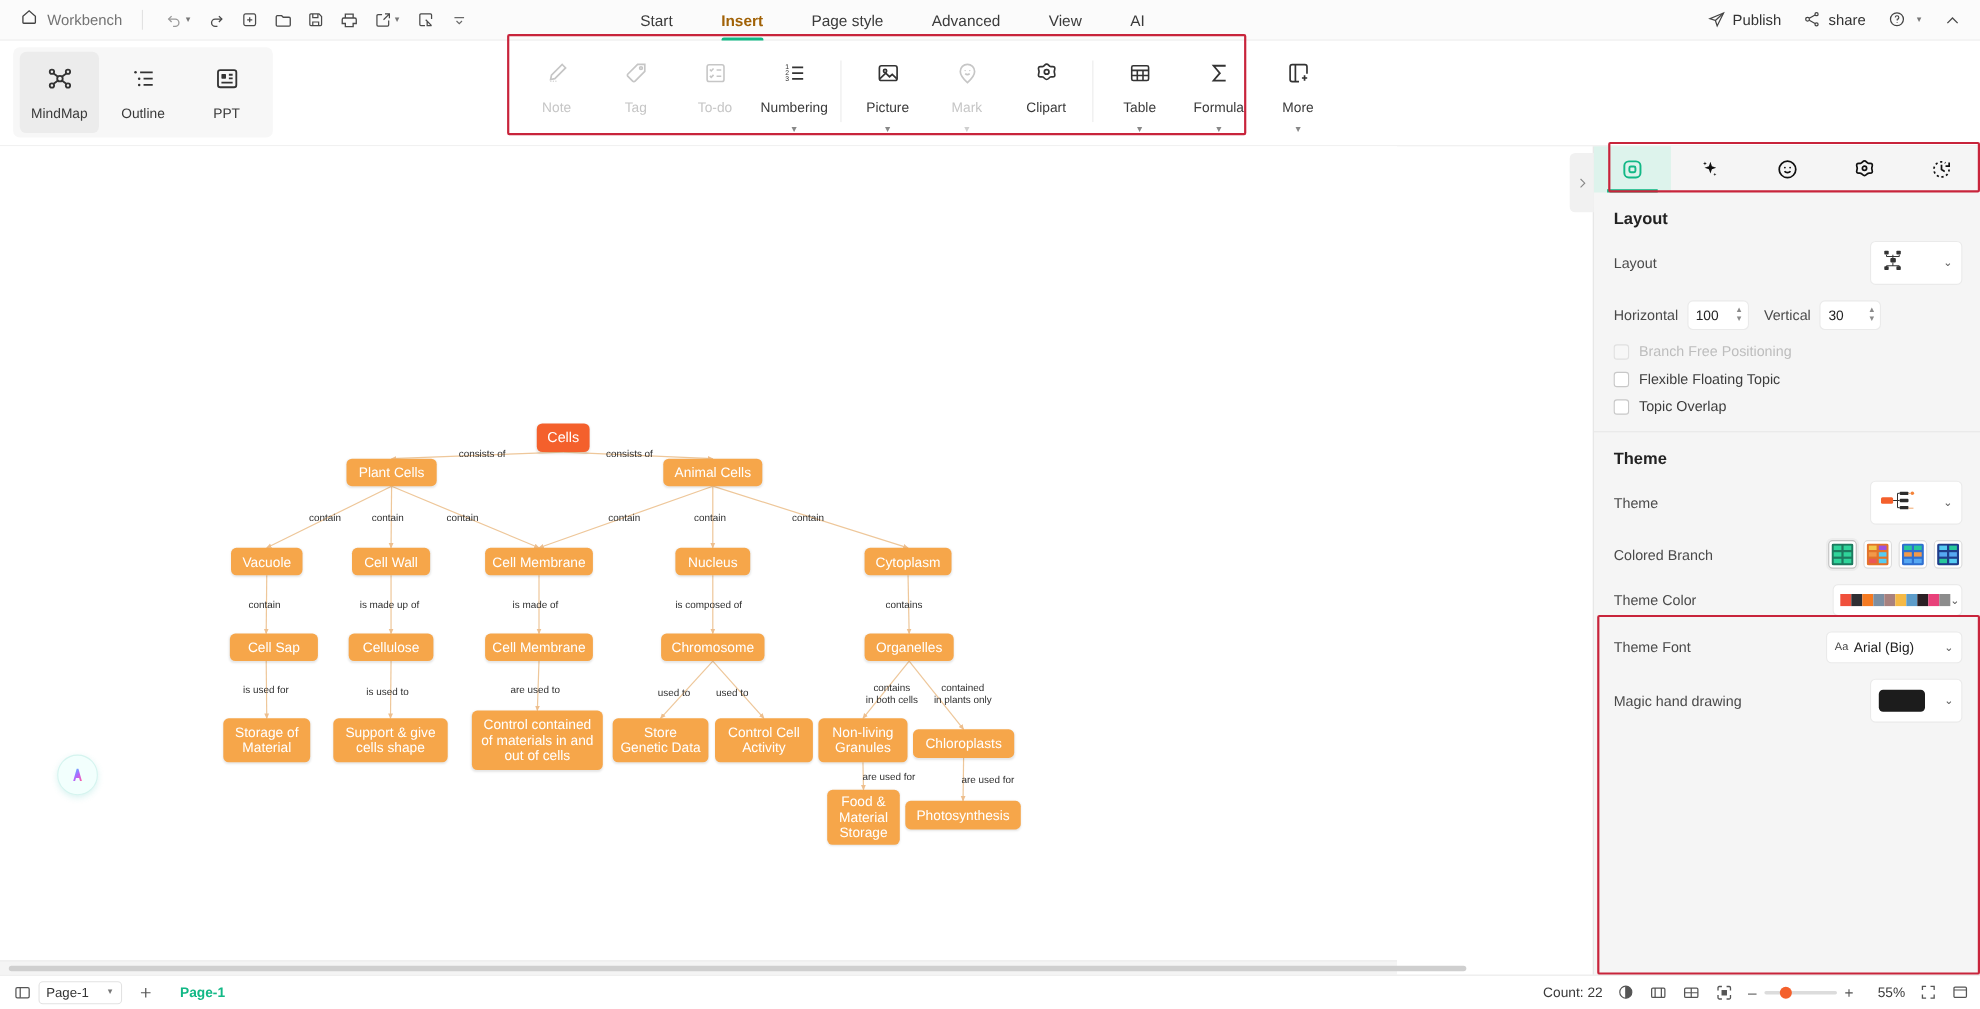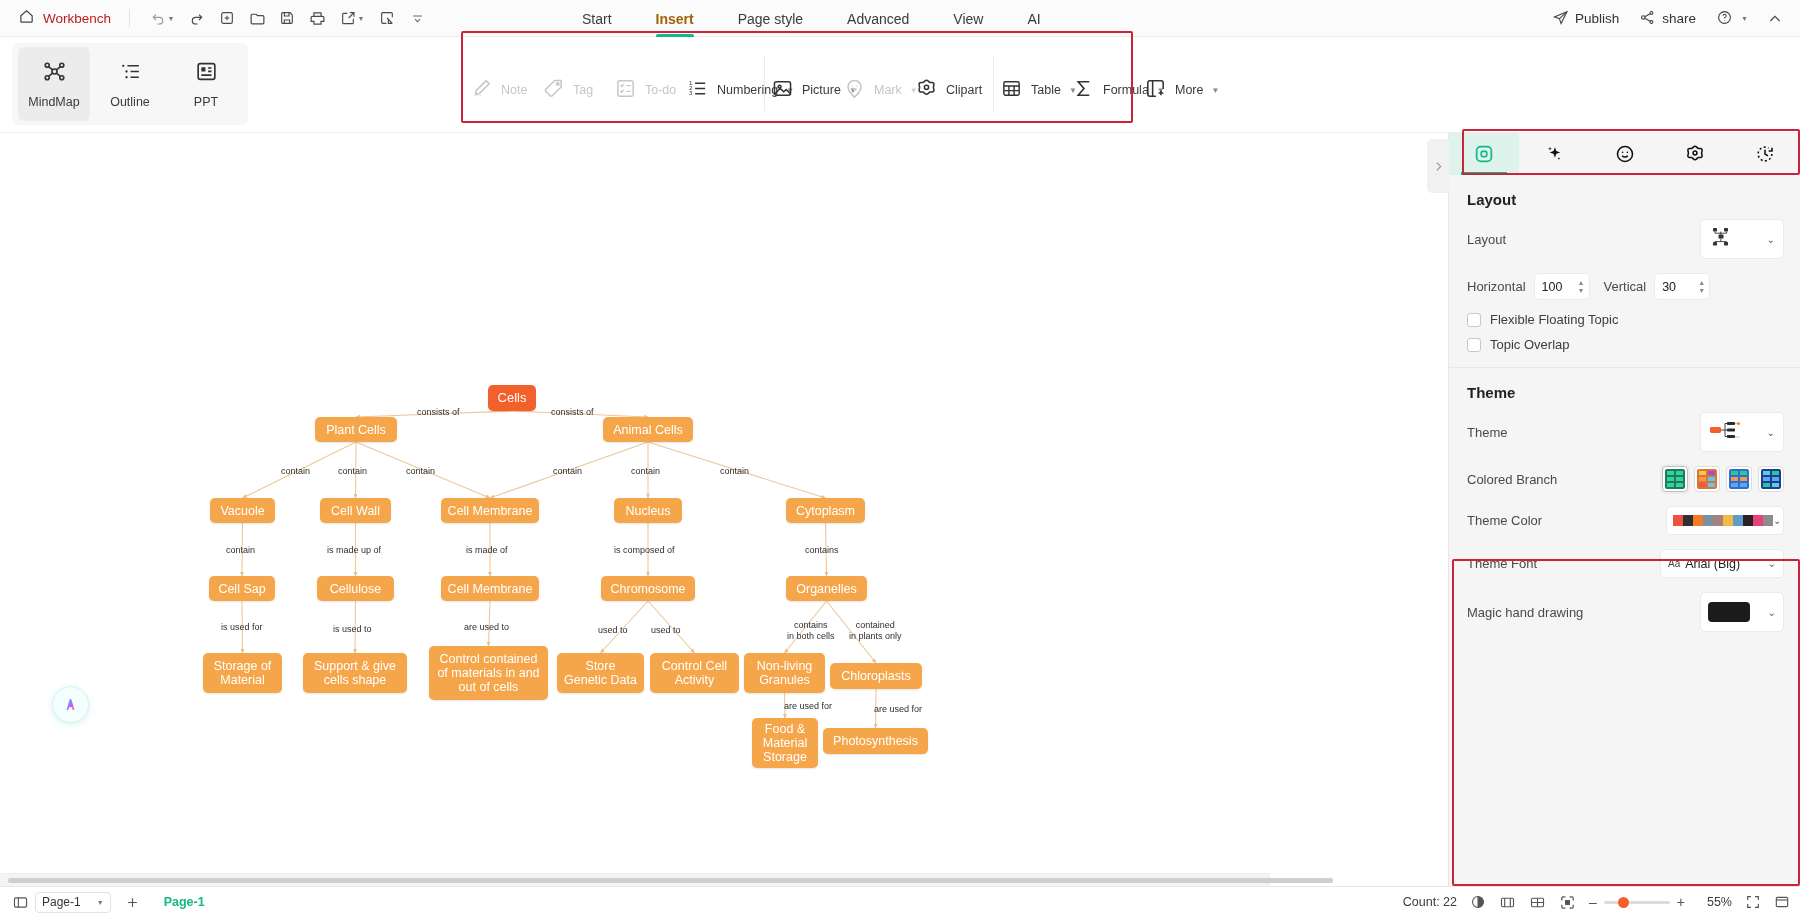--- a/index.html
+++ b/index.html
@@ -13,21 +13,21 @@
   .app { position: relative; width: 1800px; height: 917px; }
 
   
   .topbar {
     position: absolute; top: 0; left: 0; width: 1800px; height: 37px;
     background: #fbfbfb; border-bottom: 1px solid #ececec;
     display: flex; align-items: center;
   }
   .tb-left { display: flex; align-items: center; padding-left: 12px; gap: 0px; }
   .home-btn { display: flex; align-items: center; gap: 8px; padding: 3px 6px; border-radius: 4px; cursor: pointer; }
-  .home-btn .lbl { font-size: 13.5px; color: #b91c1c; }
+  .home-btn .lbl { font-size: 13.5px; color: #737373; }
   .vdiv { width: 1px; height: 18px; background: #e2e2e2; margin: 0 12px; }
   .ico-btn {
     width: 30px; height: 26px; display: flex; align-items: center; justify-content: center;
     cursor: pointer; border-radius: 4px; color: #4a4a4a;
   }
   .ico-btn.withcaret { width: 40px; }
   .caret { font-size: 7px; color: #777; margin-left: 2px; }
 
   .tb-center {
     position: absolute; left: 560px; top: 0; height: 37px;
@@ -65,21 +65,21 @@
     border-radius: 6px; cursor: pointer; color: #3a3a3a;
   }
   .rb-item .rb-lbl { font-size: 12.5px; }
   .rb-item.sel { background: #ececec; }
 
   .ribbon-group {
     position: absolute; left: 470px; top: 6px;
     display: flex; align-items: flex-start;
   }
   .rg-item {
-    width: 72px; min-height: 82px; display: flex; flex-direction: row;
+    width: 72px; min-height: 82px; display: flex; flex-direction: column;
     align-items: center; padding-top: 12px; gap: 8px;
     border-radius: 6px; cursor: pointer; color: #3a3a3a; position: relative;
   }
   .rg-item .rg-lbl { font-size: 12.5px; white-space: nowrap; }
   .rg-item .rg-caret { font-size: 8px; color: #888; line-height: 8px; margin-top: 1px; }
   .rg-item.disabled { color: #c6c6c6; }
   .rg-item.disabled .rg-caret { color: #cfcfcf; }
   .rg-sep { width: 1px; height: 56px; background: #ececec; margin: 12px 6px 0 6px; }
 
   .redbox { position: absolute; border: 2px solid #c8243b; pointer-events: none; z-index: 60; border-radius: 2px; }
@@ -505,21 +505,21 @@
       </svg>
     <div id="node-layer">
         <div class="node lvl0" style="left: 488px; top: 252px; width: 48px; height: 26px; background: rgb(244, 96, 44);">Cells</div>
         <div class="node lvl" style="left: 315px; top: 284px; width: 82px; height: 25px; background: rgb(246, 166, 74);">Plant Cells</div>
         <div class="node lvl" style="left: 603px; top: 284px; width: 90px; height: 25px; background: rgb(246, 166, 74);">Animal Cells</div>
         <div class="node lvl" style="left: 210px; top: 365px; width: 65px; height: 25px; background: rgb(246, 166, 74);">Vacuole</div>
         <div class="node lvl" style="left: 320px; top: 365px; width: 71px; height: 25px; background: rgb(246, 166, 74);">Cell Wall</div>
         <div class="node lvl" style="left: 441px; top: 365px; width: 98px; height: 25px; background: rgb(246, 166, 74);">Cell Membrane</div>
         <div class="node lvl" style="left: 614px; top: 365px; width: 68px; height: 25px; background: rgb(246, 166, 74);">Nucleus</div>
         <div class="node lvl" style="left: 786px; top: 365px; width: 79px; height: 25px; background: rgb(246, 166, 74);">Cytoplasm</div>
-        <div class="node lvl" style="left: 209px; top: 443px; width: 66px; height: 25px; background: rgb(246, 166, 74);">Cell Sap</div>
+        <div class="node lvl" style="left: 209px; top: 443px; width: 80px; height: 25px; background: rgb(246, 166, 74);">Cell Sap</div>
         <div class="node lvl" style="left: 317px; top: 443px; width: 77px; height: 25px; background: rgb(246, 166, 74);">Cellulose</div>
         <div class="node lvl" style="left: 441px; top: 443px; width: 98px; height: 25px; background: rgb(246, 166, 74);">Cell Membrane</div>
         <div class="node lvl" style="left: 601px; top: 443px; width: 94px; height: 25px; background: rgb(246, 166, 74);">Chromosome</div>
         <div class="node lvl" style="left: 786px; top: 443px; width: 81px; height: 25px; background: rgb(246, 166, 74);">Organelles</div>
         <div class="node lvl" style="left: 203px; top: 520px; width: 79px; height: 40px; background: rgb(246, 166, 74);">Storage of Material</div>
         <div class="node lvl" style="left: 303px; top: 520px; width: 104px; height: 40px; background: rgb(246, 166, 74);">Support &amp; give cells shape</div>
         <div class="node lvl" style="left: 429px; top: 513px; width: 119px; height: 54px; background: rgb(246, 166, 74);">Control contained of materials in and out of cells</div>
         <div class="node lvl" style="left: 557px; top: 520px; width: 87px; height: 40px; background: rgb(246, 166, 74);">Store Genetic Data</div>
         <div class="node lvl" style="left: 650px; top: 520px; width: 89px; height: 40px; background: rgb(246, 166, 74);">Control Cell Activity</div>
         <div class="node lvl" style="left: 744px; top: 520px; width: 81px; height: 40px; background: rgb(246, 166, 74);">Non-living Granules</div>
@@ -698,20 +698,24 @@
         <span class="lab" style="margin-left:6px;">Vertical</span>
         <div class="numfield">
           <span>30</span>
           <span class="stepper">
               <span>▲</span>
               <span>▼</span>
             </span>
         </div>
       </div>
 
+      <div class="cbrow">
+        <span class="cb dim"></span>
+        <span class="cbl dim">Branch Free Positioning</span>
+      </div>
       <div class="cbrow">
         <span class="cb"></span>
         <span class="cbl">Flexible Floating Topic</span>
       </div>
       <div class="cbrow">
         <span class="cb"></span>
         <span class="cbl">Topic Overlap</span>
       </div>
 
       <div class="sec-div"></div>

